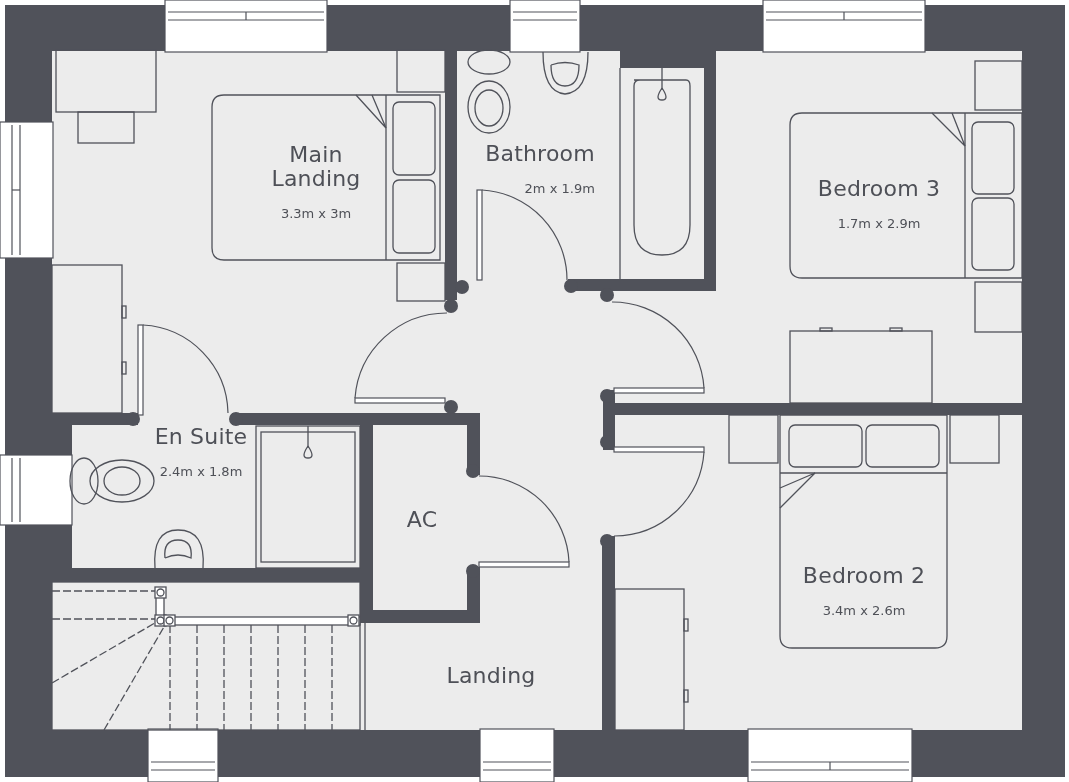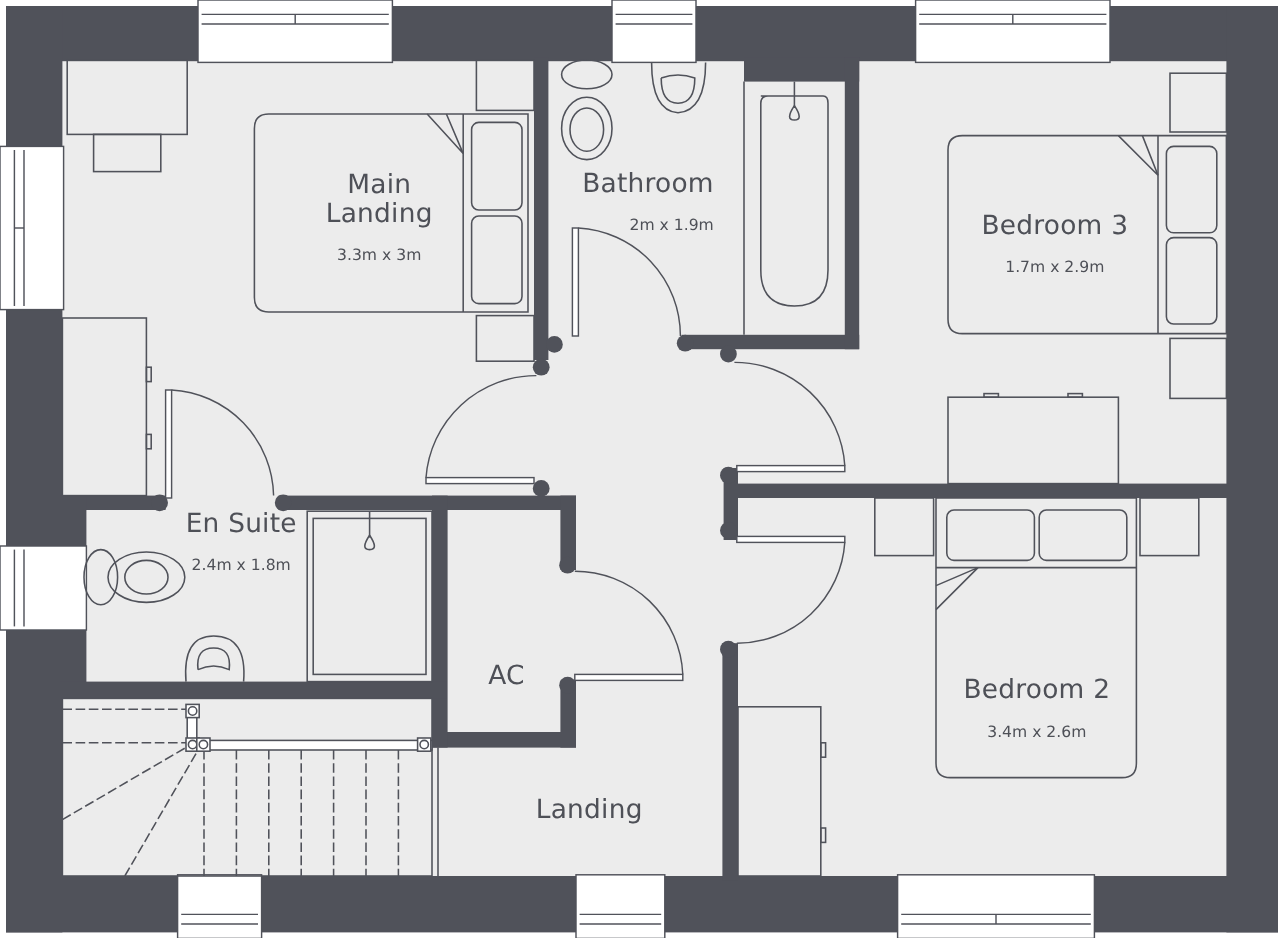--- a/index.html
+++ b/index.html
@@ -224,21 +224,21 @@
 <div class="room-label" style="left:879px; top:177px;text-align:center;">
   <div class="room-name">Bedroom 3</div>
   <div class="room-dim">1.7m x 2.9m</div>
 </div>
 
 <div class="room-label" style="left:201px; top:425px;">
   <div class="room-name">En Suite</div>
   <div class="room-dim">2.4m x 1.8m</div>
 </div>
 
-<div class="room-label" style="left:422px; top:508px;margin-top:44px;">
+<div class="room-label" style="left:422px; top:508px;">
   <div class="room-name">AC</div>
 </div>
 
 <div class="room-label" style="left:864px; top:564px;">
   <div class="room-name">Bedroom 2</div>
   <div class="room-dim">3.4m x 2.6m</div>
 </div>
 
 <div class="room-label" style="left:491px; top:664px;">
   <div class="room-name">Landing</div>

